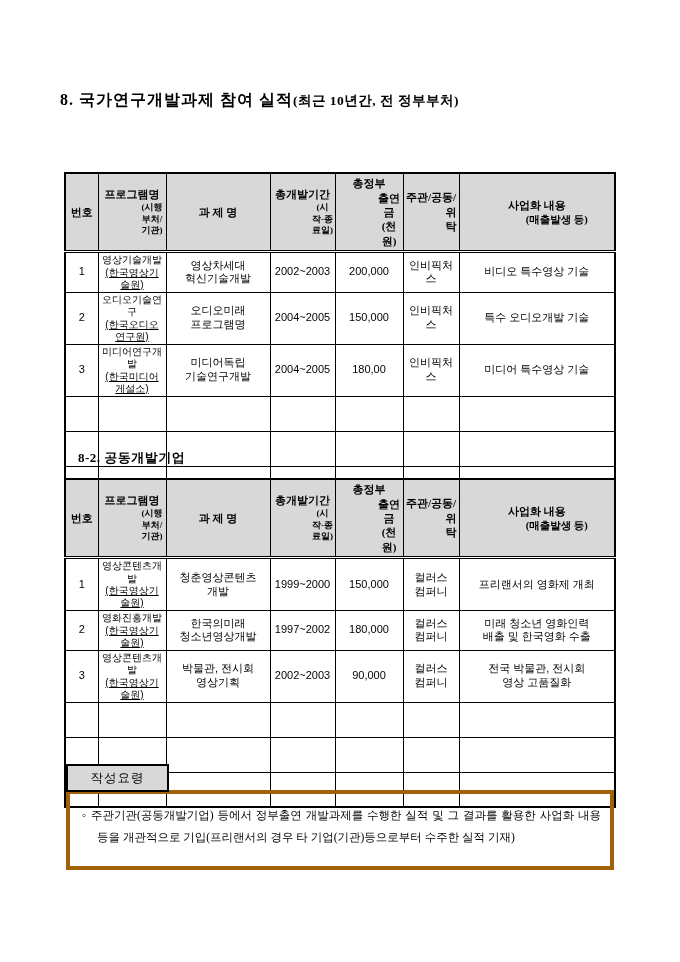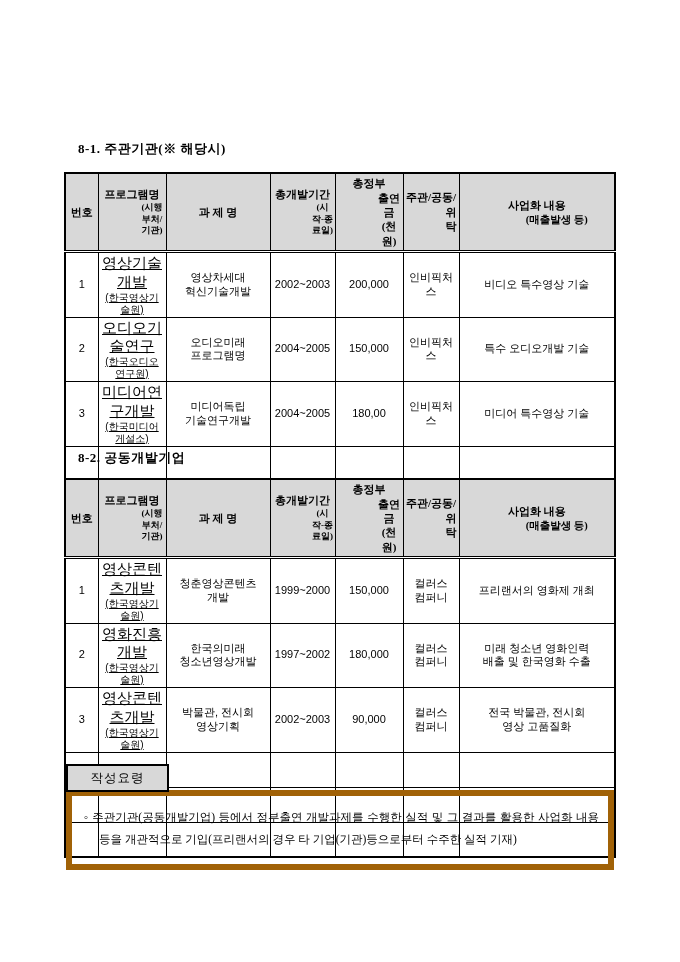--- a/index.html
+++ b/index.html
@@ -67,21 +67,21 @@
   .th-sub  { font-size: 9px;  line-height: 1.3; white-space: pre-line; padding-left: 40px; }
   .th-sub.big { font-size: 11px; }
   .th-sub.mid { font-size: 10.5px; }
   table.results td {
     height: 35px;
     font-size: 11px;
     line-height: 1.25;
     padding: 1px 2px;
     white-space: pre-line;
   }
-  td .cell-main { font-size: 15px; line-height: 1.25; text-decoration: underline; }
+  td .cell-main { font-size: 10px; line-height: 1.25; }
   td .cell-sub  { font-size: 10px;  line-height: 1.2; text-decoration: underline; }
   td.role-cell { padding: 1px 0; font-size: 10.5px; }
 
   .guide-tab {
     position: absolute;
     left: 66px;
     top: 764px;
     width: 103px;
     height: 28px;
     background: #d8d8d8;
@@ -94,21 +94,21 @@
     font-weight: normal;
     font-size: 12.5px;
     letter-spacing: 1px;
   }
   .guide-box {
     position: absolute;
     left: 66px;
     top: 790px;
     width: 548px;
     height: 80px;
-    border: 6px solid #a16207;
+    border: 4px solid #a16207;
     padding: 11px 9px 0 12px;
     font-family: "Liberation Serif", "DejaVu Serif", serif;
     font-size: 11.5px;
     line-height: 1.9;
     text-align: justify;
   }
   .guide-text { padding-left: 15px; text-indent: -15px; }
   .page-number {
     position: absolute;
     left: 0;
@@ -118,22 +118,24 @@
     font-family: "Liberation Serif", "DejaVu Serif", serif;
     font-size: 12px;
     letter-spacing: 2px;
   }
 </style>
 </head>
 <body>
 
 <div class="page">
 
-
-  <div class="section-heading heading-1">8-1. 주관기관(※ 해당시)</div>
+  <div class="doc-title">
+    <span>8. 국가연구개발과제 참여 실적</span><span class="title-paren">(최근 10년간, 전 정부부처)</span>
+  </div>
+
 
   <table class="results tbl-1">
     <colgroup>
       <col style="width:33px">
         <col style="width:68px">
         <col style="width:104px">
         <col style="width:65px">
         <col style="width:68px">
         <col style="width:56px">
         <col style="width:156px">

